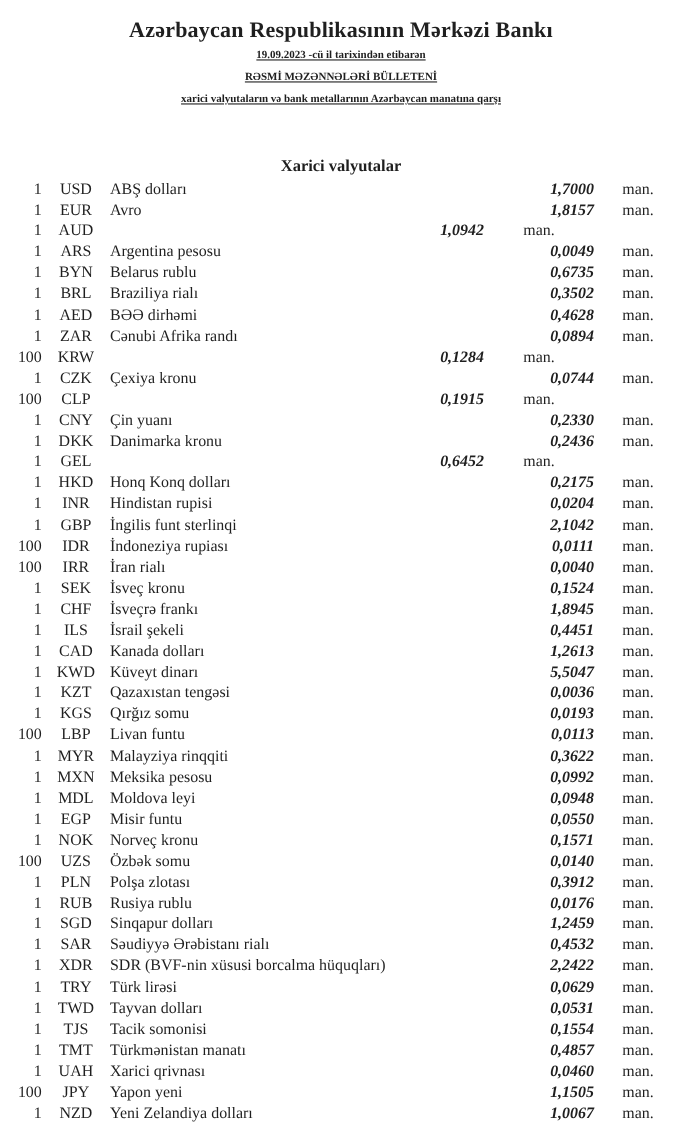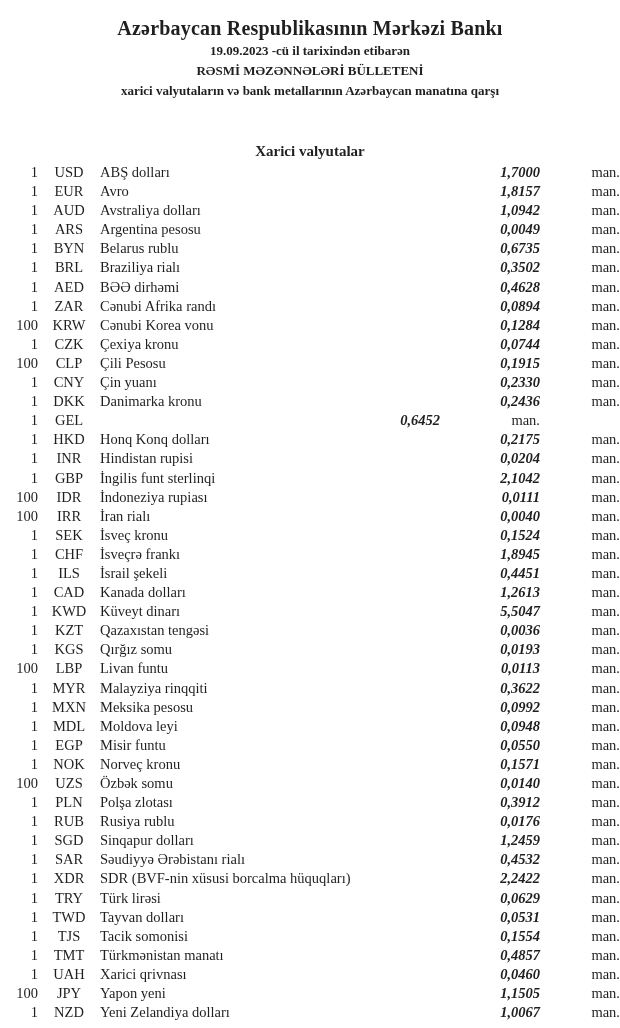--- a/index.html
+++ b/index.html
@@ -13,23 +13,24 @@
     overflow: hidden;
   }
   .header { text-align: center; padding-top: 15px; }
   .title {
     font-size: 20px;
     font-weight: bold;
     line-height: 26px;
     letter-spacing: 0.2px;
   }
   .hline {
-    font-size: 13px;
+    font-size: 10px;
     font-weight: bold;
     line-height: 20px;
+    text-decoration: underline;
   }
   .section-title {
     text-align: center;
     font-size: 15px;
     font-weight: bold;
     margin-top: 41px;
     line-height: 19px;
   }
   .rates { margin-top: 2px; }
   .row {
@@ -37,21 +38,21 @@
     grid-template-columns: 38px 62px 1fr 100px 80px;
     font-size: 14.5px;
     line-height: 19.1px;
     height: 19.1px;
     white-space: nowrap;
   }
   .qty  { text-align: right; }
   .code { text-align: center; }
   .name { text-align: left; }
   .rate { text-align: right; font-weight: bold; font-style: italic; }
-  .unit { text-align: right; padding-left: 0; }
+  .unit { text-align: center; padding-left: 0; }
 </style>
 </head>
 <body>
 
 <div class="page">
 
   <div class="header">
     <div class="title">Azərbaycan Respublikasının Mərkəzi Bankı</div>
     <div class="hline">19.09.2023 -cü il tarixindən etibarən</div>
     <div class="hline">RƏSMİ MƏZƏNNƏLƏRİ BÜLLETENİ</div>
@@ -74,21 +75,20 @@
         <span class="qty">1</span>
         <span class="code">EUR</span>
         <span class="name">Avro</span>
         <span class="rate">1,8157</span>
         <span class="unit">man.</span>
       </div>
 
       <div class="row">
         <span class="qty">1</span>
         <span class="code">AUD</span>
-        <span class="name">Avstraliya dolları</span>
         <span class="rate">1,0942</span>
         <span class="unit">man.</span>
       </div>
 
       <div class="row">
         <span class="qty">1</span>
         <span class="code">ARS</span>
         <span class="name">Argentina pesosu</span>
         <span class="rate">0,0049</span>
         <span class="unit">man.</span>
@@ -122,37 +122,35 @@
         <span class="qty">1</span>
         <span class="code">ZAR</span>
         <span class="name">Cənubi Afrika randı</span>
         <span class="rate">0,0894</span>
         <span class="unit">man.</span>
       </div>
 
       <div class="row">
         <span class="qty">100</span>
         <span class="code">KRW</span>
-        <span class="name">Cənubi Korea vonu</span>
         <span class="rate">0,1284</span>
         <span class="unit">man.</span>
       </div>
 
       <div class="row">
         <span class="qty">1</span>
         <span class="code">CZK</span>
         <span class="name">Çexiya kronu</span>
         <span class="rate">0,0744</span>
         <span class="unit">man.</span>
       </div>
 
       <div class="row">
         <span class="qty">100</span>
         <span class="code">CLP</span>
-        <span class="name">Çili Pesosu</span>
         <span class="rate">0,1915</span>
         <span class="unit">man.</span>
       </div>
 
       <div class="row">
         <span class="qty">1</span>
         <span class="code">CNY</span>
         <span class="name">Çin yuanı</span>
         <span class="rate">0,2330</span>
         <span class="unit">man.</span>

